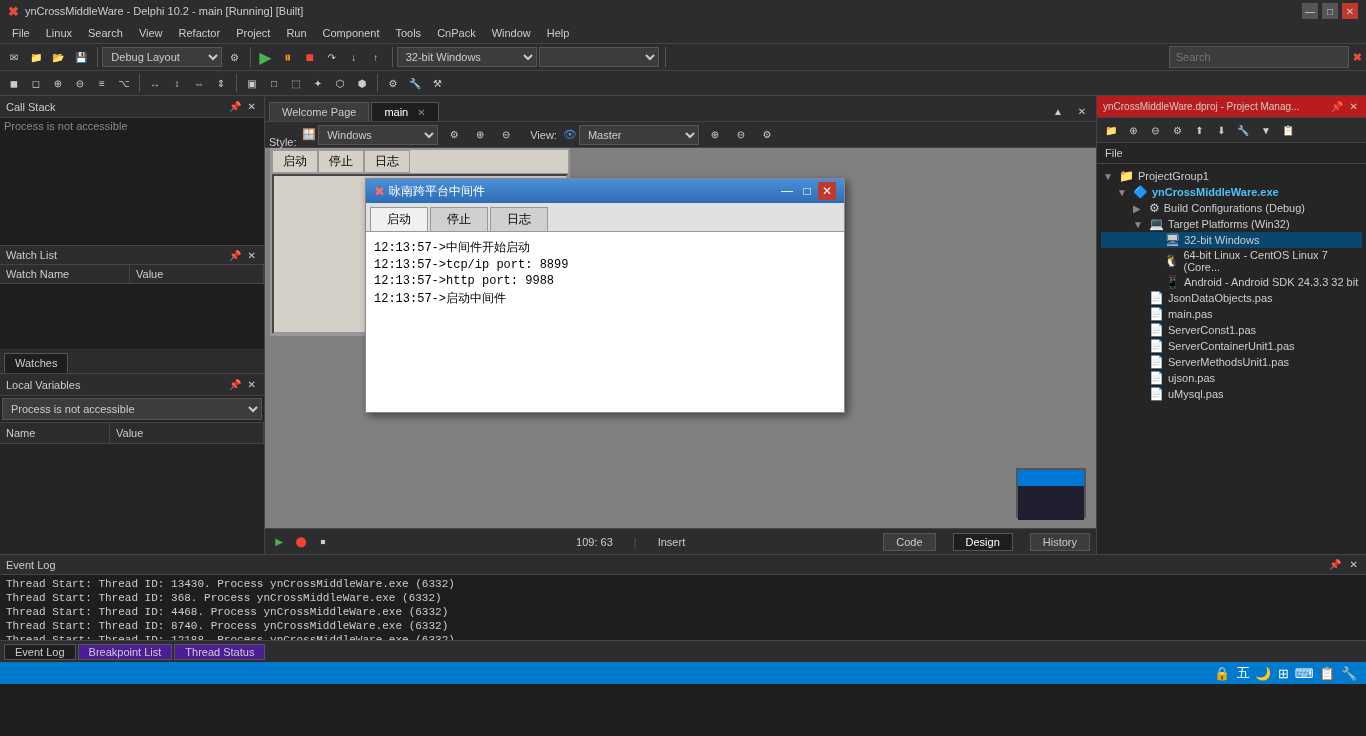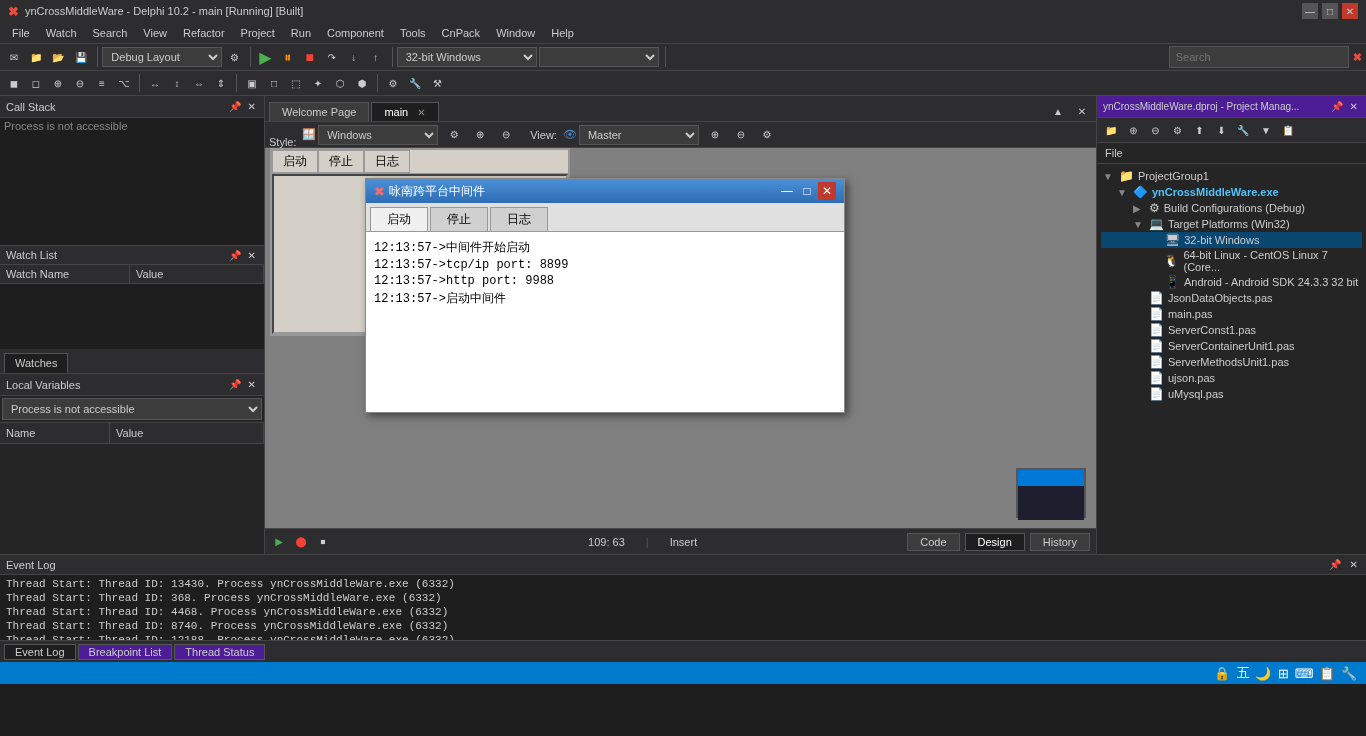--- a/index.html
+++ b/index.html
@@ -81,21 +81,21 @@
     #dialog-content { background: white; min-height: 180px; padding: 6px; font-family: 'Courier New', monospace; font-size: 12px; }
     .log-line { padding: 1px 2px; color: #000; }
 
     
     #editor-tabs { background: #2d2d30; display: flex; align-items: center; padding: 2px 4px; height: 26px; border-top: 1px solid #444; }
     .editor-tab { padding: 2px 12px; font-size: 11px; background: #3c3c3c; border: 1px solid #555; color: #ccc; cursor: pointer; margin-right: 2px; }
     .editor-tab.active { background: #1e1e1e; color: #fff; }
 
     
     #right-panel { width: 270px; background: #252526; border-left: 1px solid #444; display: flex; flex-direction: column; }
-    #right-panel-header { background: #4c1d95; color: #ccc; padding: 2px 6px; font-size: 11px; display: flex; justify-content: space-between; align-items: center; border-bottom: 1px solid #444; height: 22px; }
+    #right-panel-header { background: #b91c1c; color: #ccc; padding: 2px 6px; font-size: 11px; display: flex; justify-content: space-between; align-items: center; border-bottom: 1px solid #444; height: 22px; }
     #file-label { color: #ccc; font-size: 11px; padding: 4px 8px; border-bottom: 1px solid #444; }
     #project-tree { flex: 1; overflow: auto; padding: 4px; }
     .tree-item { display: flex; align-items: center; padding: 1px 2px; color: #ccc; font-size: 11px; cursor: pointer; gap: 4px; }
     .tree-item .expand { color: #888; font-size: 10px; width: 12px; }
     .tree-item .tree-icon { font-size: 12px; }
     .tree-item.selected { background: #094771; }
     .tree-indent { padding-left: 16px; }
     .tree-indent2 { padding-left: 32px; }
     .tree-indent3 { padding-left: 48px; }
 
@@ -128,21 +128,21 @@
   </div>
   <div class="win-controls">
     <button class="win-btn">—</button>
     <button class="win-btn">□</button>
     <button class="win-btn close">✕</button>
   </div>
 </div>
 
 <div id="menu-bar">
   <span class="menu-item">File</span>
-  <span class="menu-item">Watch</span>
+  <span class="menu-item">Linux</span>
   <span class="menu-item">Search</span>
   <span class="menu-item">View</span>
   <span class="menu-item">Refactor</span>
   <span class="menu-item">Project</span>
   <span class="menu-item">Run</span>
   <span class="menu-item">Component</span>
   <span class="menu-item">Tools</span>
   <span class="menu-item">CnPack</span>
   <span class="menu-item">Window</span>
   <span class="menu-item">Help</span>
@@ -352,21 +352,21 @@
         <div style="display:flex;align-items:center;gap:2px;flex:1;">
           <button class="tb-btn" style="color:#4CAF50;">▶</button>
           <button class="tb-btn" style="color:#f44336;">⬤</button>
           <button class="tb-btn">⏹</button>
         </div>
         <div style="flex:1;display:flex;align-items:center;gap:21px;">
           <span style="color:#ccc;font-size:11px;">109: 63</span>
           <span style="color:#555;">|</span>
           <span style="color:#ccc;font-size:11px;">Insert</span>
         </div>
-        <div style="display:flex;align-items:center;gap:3px;text-align:right;">
+        <div style="display:flex;align-items:center;gap:15px;text-align:right;">
           <div class="editor-tab">Code</div>
           <div class="editor-tab active">Design</div>
           <div class="editor-tab">History</div>
         </div>
       </div>
 
     </div>
 
     <div id="right-panel">
       <div id="right-panel-header">

